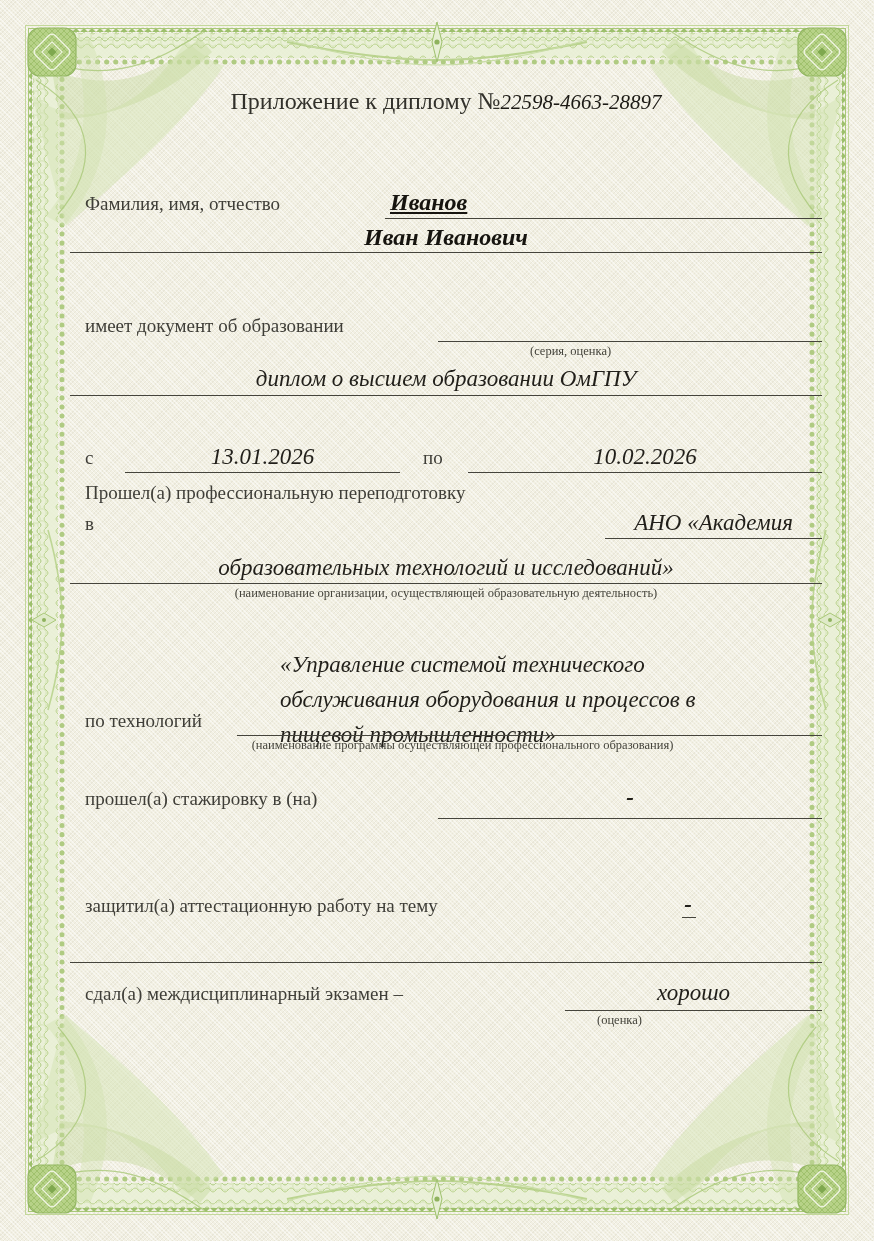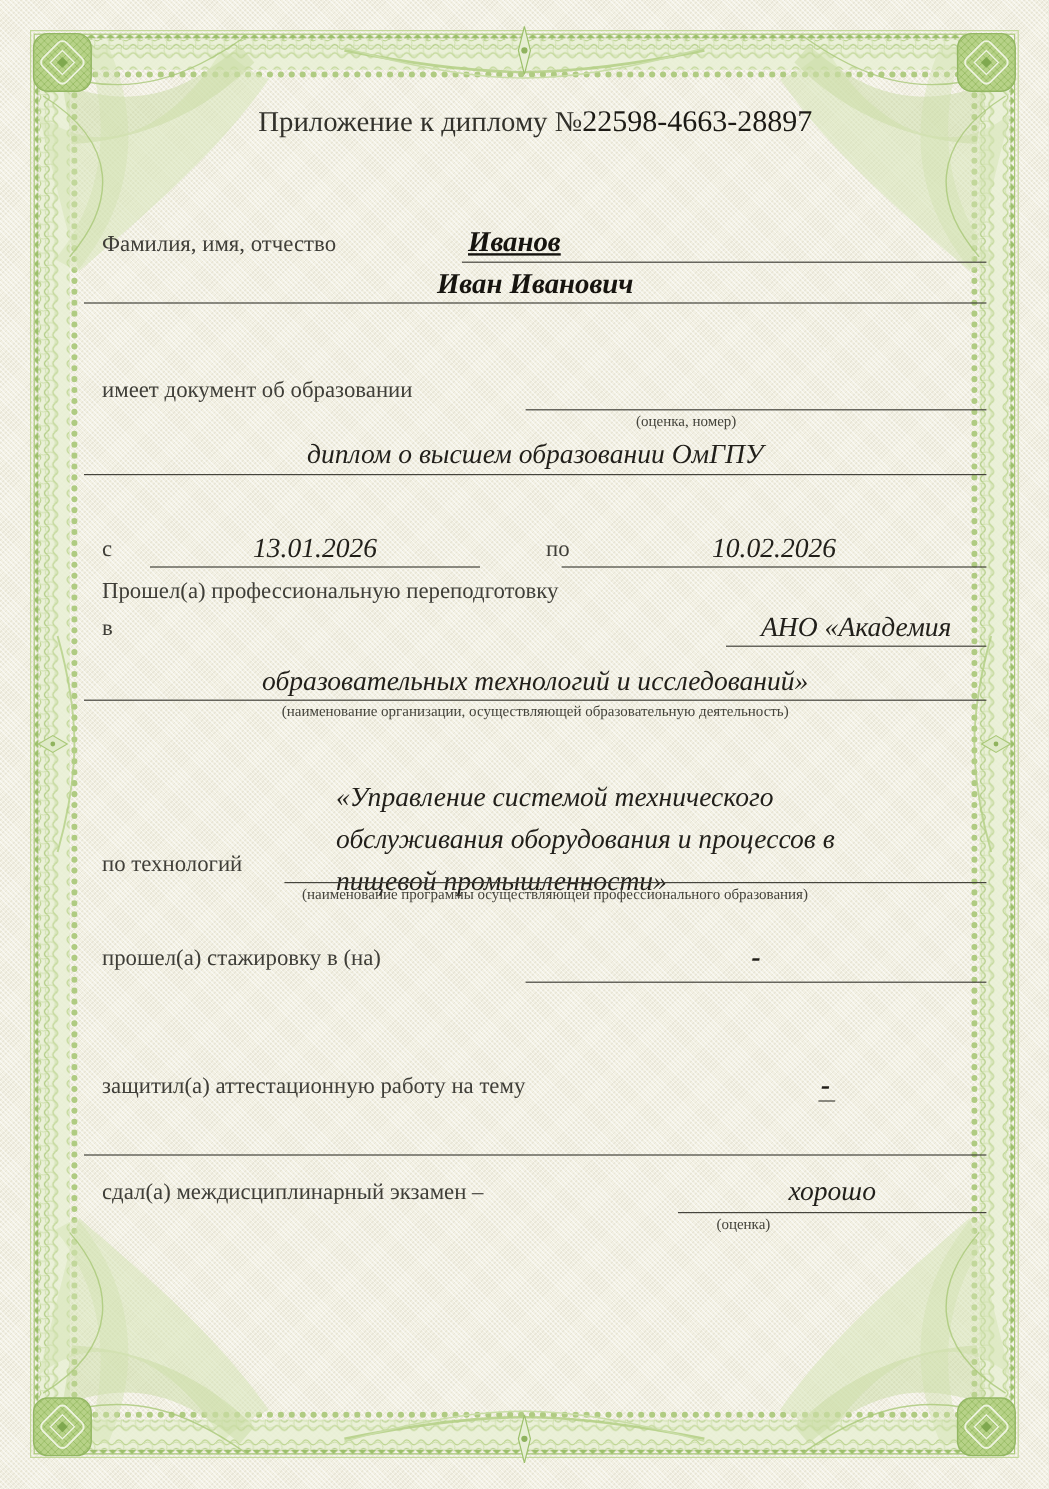--- a/index.html
+++ b/index.html
@@ -18,21 +18,21 @@
   .frame{position:absolute;left:0;top:0;z-index:1;}
   .content{position:absolute;left:0;top:0;width:874px;height:1241px;z-index:2;}
   .abs{position:absolute;white-space:nowrap;}
   .label{font-size:19px;color:#3f3e38;}
   .value{font-size:23px;font-style:italic;color:#211f1a;}
   .value-bold{font-size:24px;font-style:italic;font-weight:bold;color:#16140f;}
   .caption{font-size:12.5px;color:#45443c;}
   .rule{position:absolute;border-top:1.6px solid #45443c;height:0;}
   .ctr{text-align:center;}
   .title{font-size:24px;color:#32312b;}
-  .title .num{font-size:25px;color:#1c1a15;text-align:right;}
+  .title .num{font-style:italic;font-size:21px;color:#1c1a15;text-align:right;}
 </style>
 </head>
 <body>
 
 <div class="page">
 
   <svg class="frame" width="874" height="1241" viewBox="0 0 874 1241" aria-hidden="true">
     <defs>
       <pattern id="pWeaveH" width="12" height="26" patternUnits="userSpaceOnUse">
         <rect width="12" height="26" fill="#e9f0d6"></rect>
@@ -132,29 +132,29 @@
     </div>
 
     <div class="abs label" style="left:85px;top:193px;">Фамилия, имя, отчество</div>
     <div class="abs value-bold" style="left:390px;top:189px;text-decoration:underline;">Иванов</div>
     <div class="rule" style="left:385px;top:218px;width:437px;"></div>
     <div class="abs value-bold ctr" style="left:70px;top:224px;width:752px;">Иван Иванович</div>
     <div class="rule" style="left:70px;top:252px;width:752px;"></div>
 
     <div class="abs label" style="left:85px;top:315px;">имеет документ об образовании</div>
     <div class="rule" style="left:438px;top:341px;width:384px;"></div>
-    <div class="abs caption" style="left:530px;top:344px;">(оценка, номер)</div>
+    <div class="abs caption" style="left:530px;top:344px;">(серия, оценка)</div>
 
     <div class="abs value ctr" style="left:70px;top:366px;width:752px;">диплом о высшем образовании ОмГПУ</div>
     <div class="rule" style="left:70px;top:395px;width:752px;"></div>
 
     <div class="abs label" style="left:85px;top:447px;">с</div>
     <div class="abs value ctr" style="left:125px;top:444px;width:275px;">13.01.2026</div>
     <div class="rule" style="left:125px;top:472px;width:275px;"></div>
-    <div class="abs label" style="left:423px;top:447px;margin-left:32px;">по</div>
+    <div class="abs label" style="left:423px;top:447px;">по</div>
     <div class="abs value ctr" style="left:468px;top:444px;width:354px;font-style:italic;">10.02.2026</div>
     <div class="rule" style="left:468px;top:472px;width:354px;"></div>
 
     <div class="abs label" style="left:85px;top:482px;">Прошел(а) профессиональную переподготовку</div>
     <div class="abs label" style="left:85px;top:513px;">в</div>
     <div class="abs value ctr" style="left:605px;top:510px;width:217px;">АНО «Академия</div>
     <div class="rule" style="left:605px;top:538px;width:217px;"></div>
 
     <div class="abs value ctr" style="left:70px;top:555px;width:752px;">образовательных технологий и исследований»</div>
     <div class="rule" style="left:70px;top:583px;width:752px;"></div>

